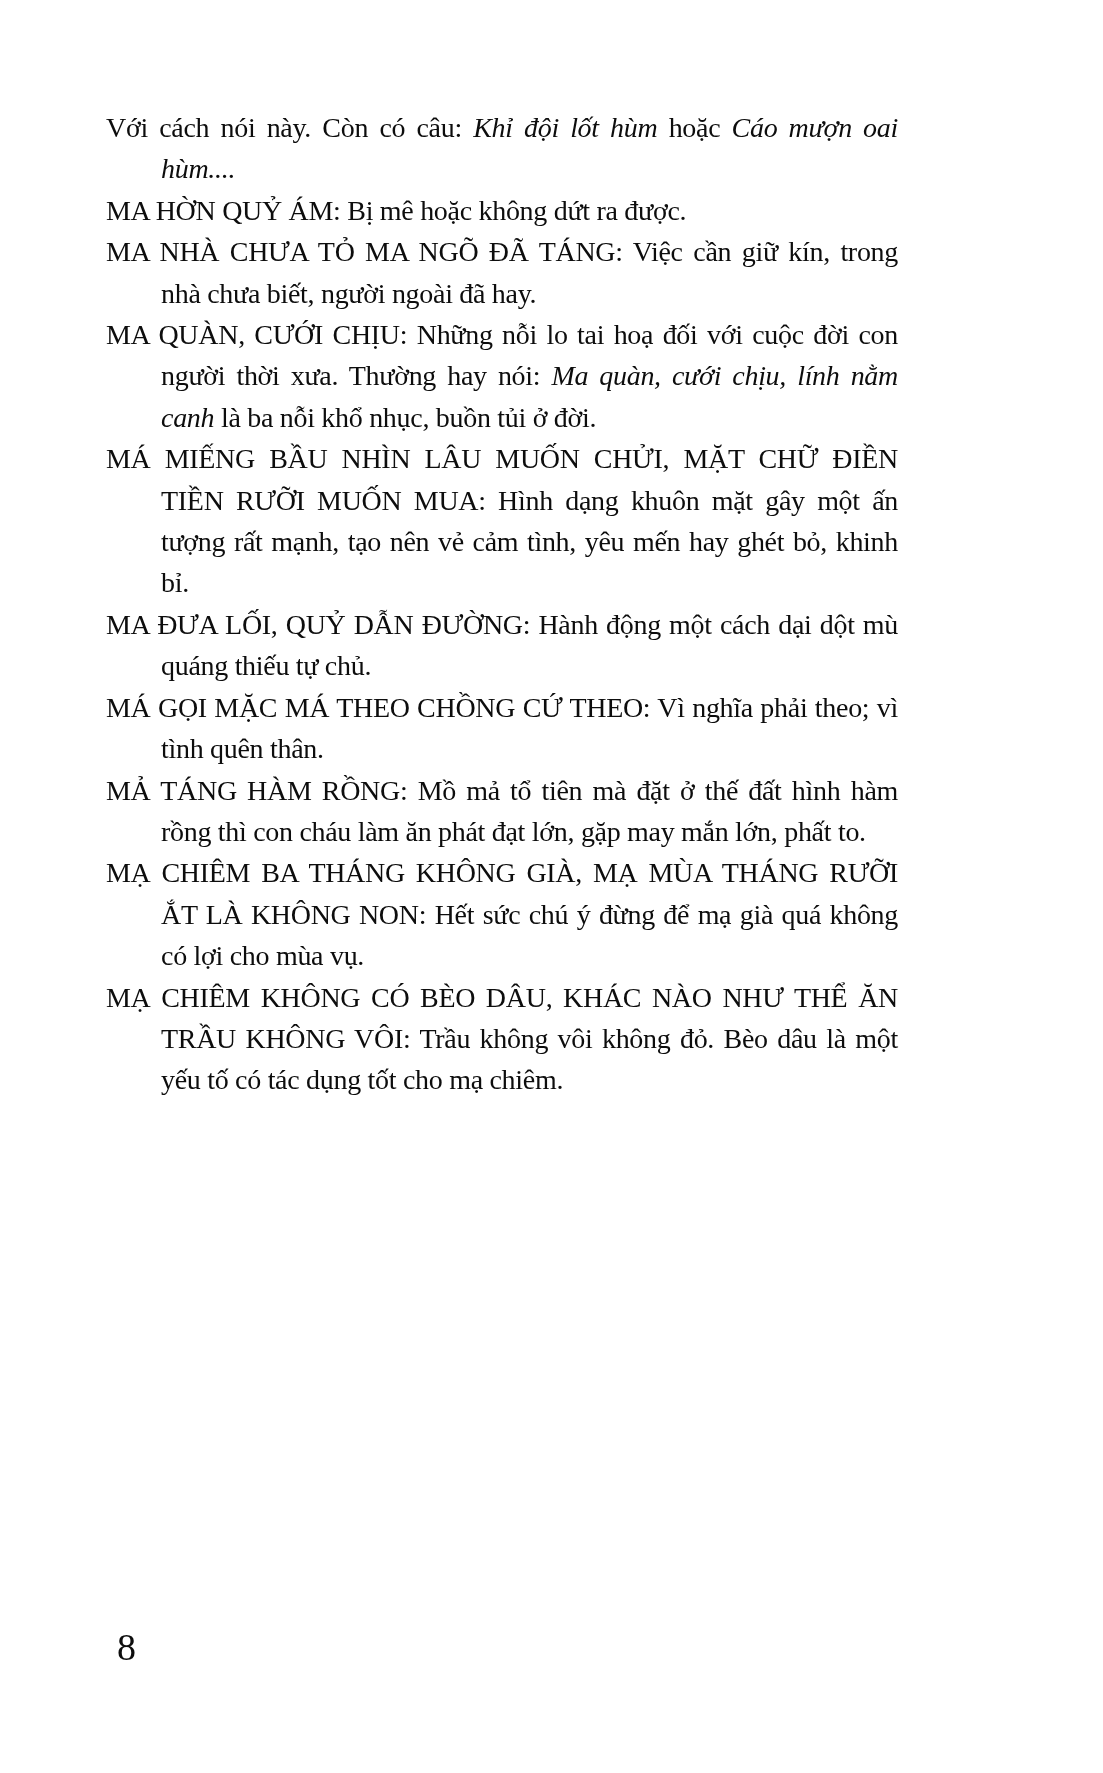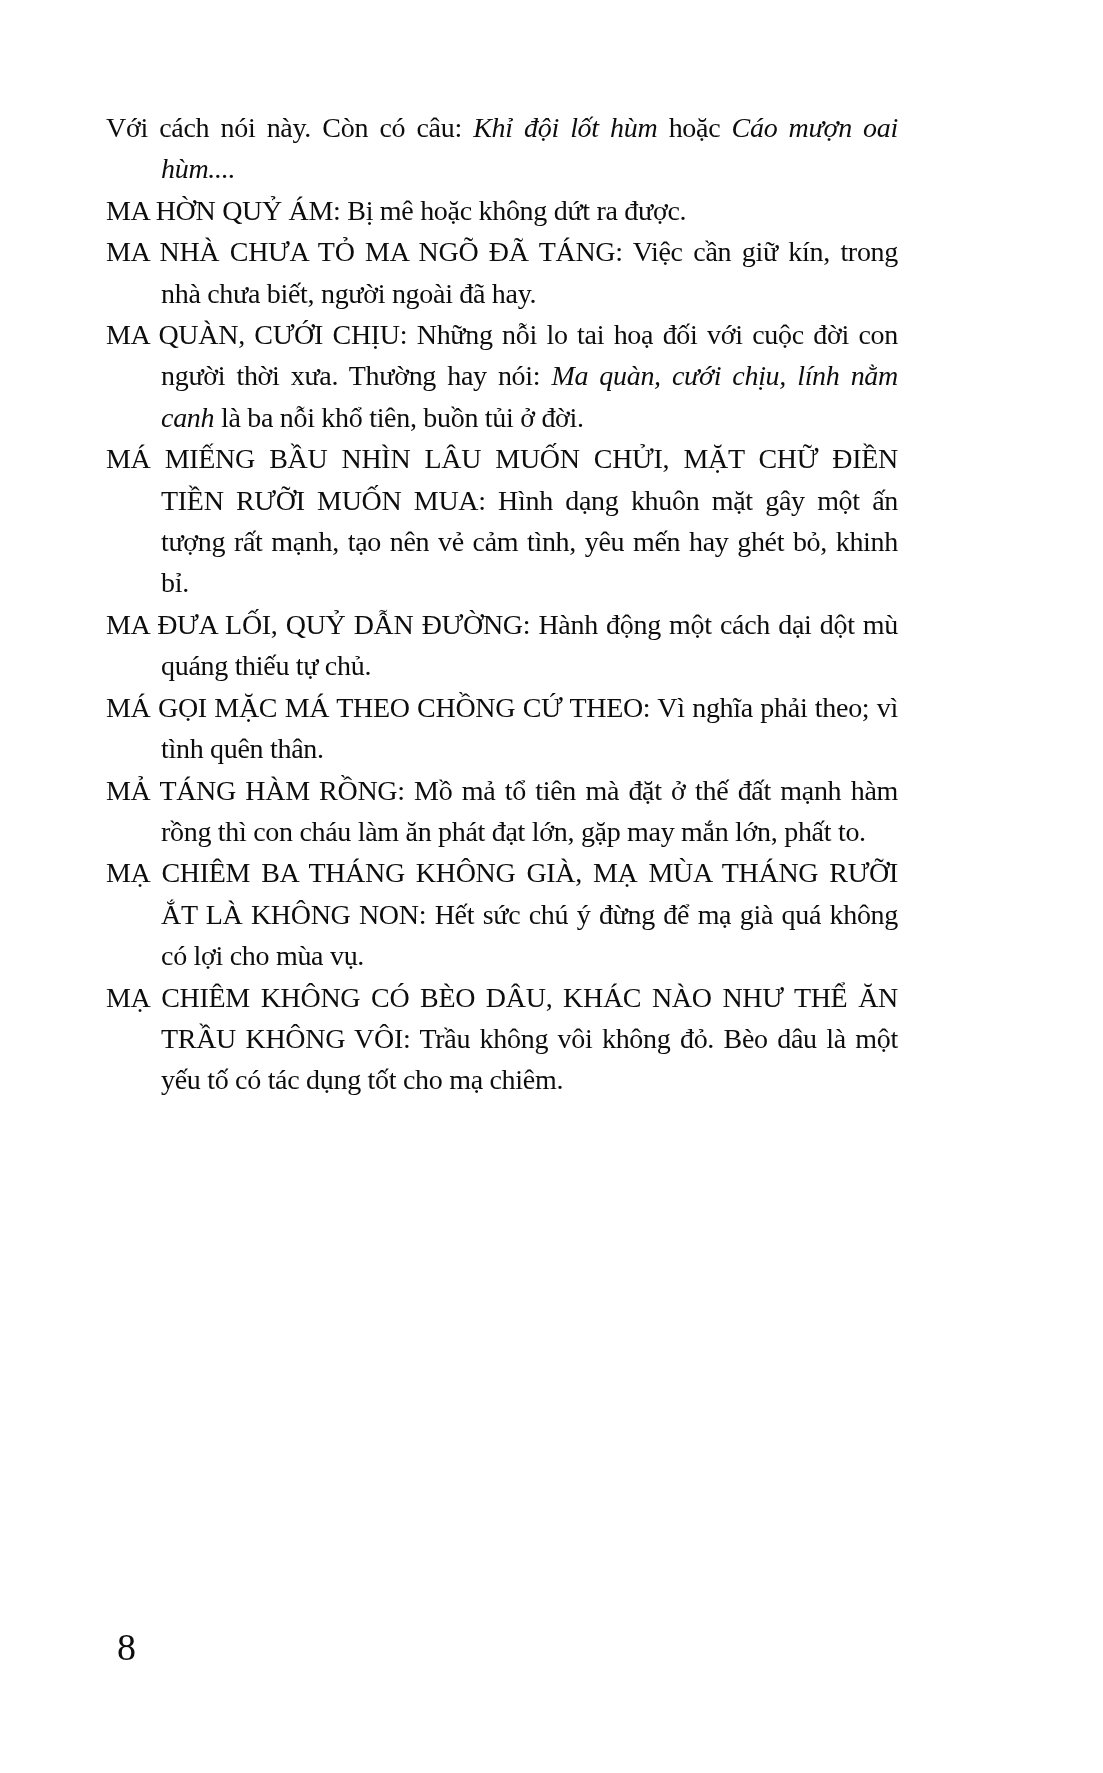--- a/index.html
+++ b/index.html
@@ -50,22 +50,22 @@
   }
 </style>
 </head>
 <body>
 
 <div class="page">
   <div class="text-block" id="entries">
       <p class="entry"><span>Với cách nói này. Còn có câu: </span><i>Khỉ đội lốt hùm</i><span> hoặc </span><i>Cáo mượn oai hùm....</i></p>
       <p class="entry"><span>MA HỜN QUỶ ÁM: Bị mê hoặc không dứt ra được.</span></p>
       <p class="entry"><span>MA NHÀ CHƯA TỎ MA NGÕ ĐÃ TÁNG: Việc cần giữ kín, trong nhà chưa biết, người ngoài đã hay.</span></p>
-      <p class="entry"><span>MA QUÀN, CƯỚI CHỊU: Những nỗi lo tai hoạ đối với cuộc đời con người thời xưa. Thường hay nói: </span><i>Ma quàn, cưới chịu, lính nằm canh</i><span> là ba nỗi khổ tiên, buồn tủi ở đời.</span></p>
+      <p class="entry"><span>MA QUÀN, CƯỚI CHỊU: Những nỗi lo tai hoạ đối với cuộc đời con người thời xưa. Thường hay nói: </span><i>Ma quàn, cưới chịu, lính nằm canh</i><span> là ba nỗi khổ nhục, buồn tủi ở đời.</span></p>
       <p class="entry"><span>MÁ MIẾNG BẦU NHÌN LÂU MUỐN CHỬI, MẶT CHỮ ĐIỀN TIỀN RƯỠI MUỐN MUA: Hình dạng khuôn mặt gây một ấn tượng rất mạnh, tạo nên vẻ cảm tình, yêu mến hay ghét bỏ, khinh bỉ.</span></p>
       <p class="entry"><span>MA ĐƯA LỐI, QUỶ DẪN ĐƯỜNG: Hành động một cách dại dột mù quáng thiếu tự chủ.</span></p>
       <p class="entry"><span>MÁ GỌI MẶC MÁ THEO CHỒNG CỨ THEO: Vì nghĩa phải theo; vì tình quên thân.</span></p>
-      <p class="entry"><span>MẢ TÁNG HÀM RỒNG: Mồ mả tổ tiên mà đặt ở thế đất mạnh hàm rồng thì con cháu làm ăn phát đạt lớn, gặp may mắn lớn, phất to.</span></p>
+      <p class="entry"><span>MẢ TÁNG HÀM RỒNG: Mồ mả tổ tiên mà đặt ở thế đất hình hàm rồng thì con cháu làm ăn phát đạt lớn, gặp may mắn lớn, phất to.</span></p>
       <p class="entry"><span>MẠ CHIÊM BA THÁNG KHÔNG GIÀ, MẠ MÙA THÁNG RƯỠI ẮT LÀ KHÔNG NON: Hết sức chú ý đừng để mạ già quá không có lợi cho mùa vụ.</span></p>
       <p class="entry"><span>MẠ CHIÊM KHÔNG CÓ BÈO DÂU, KHÁC NÀO NHƯ THỂ ĂN TRẦU KHÔNG VÔI: Trầu không vôi không đỏ. Bèo dâu là một yếu tố có tác dụng tốt cho mạ chiêm.</span></p>
     </div>
   <div class="page-number">8</div>
 </div>
 
 </body></html>

